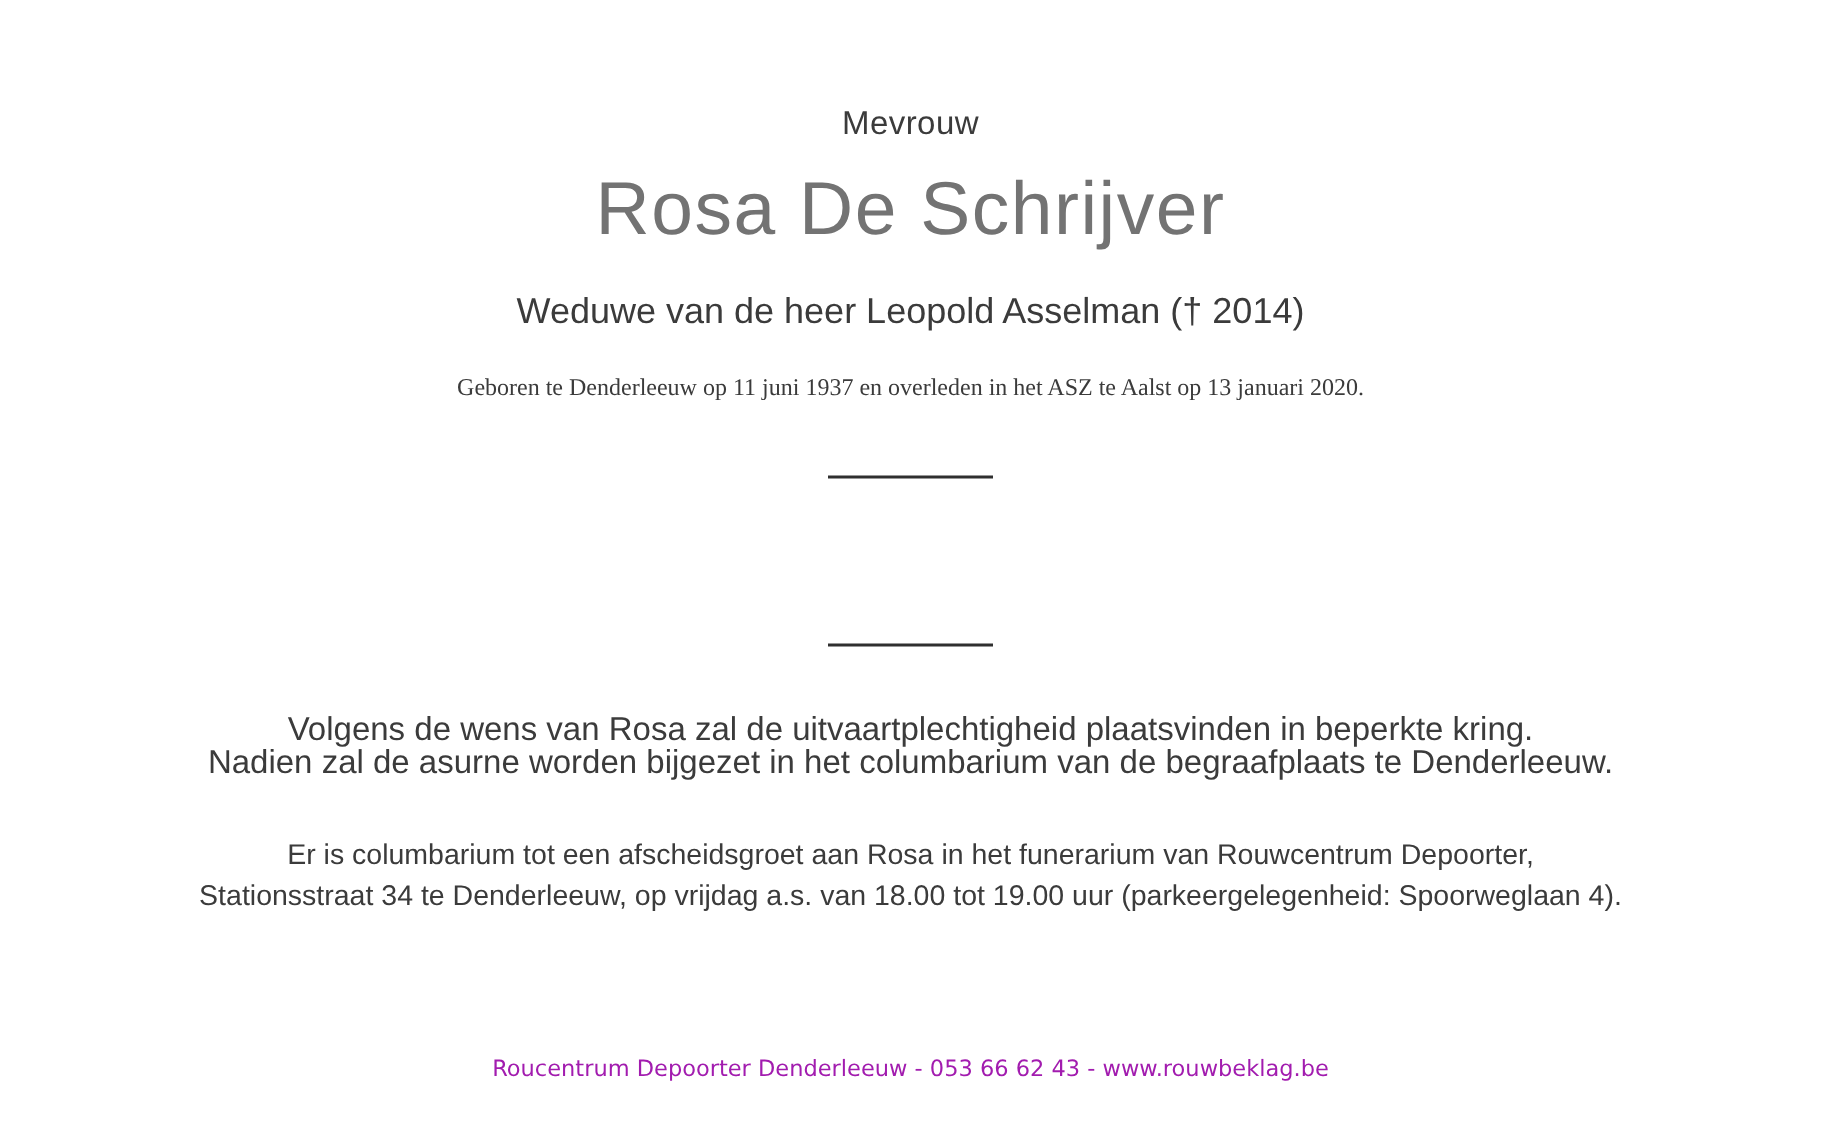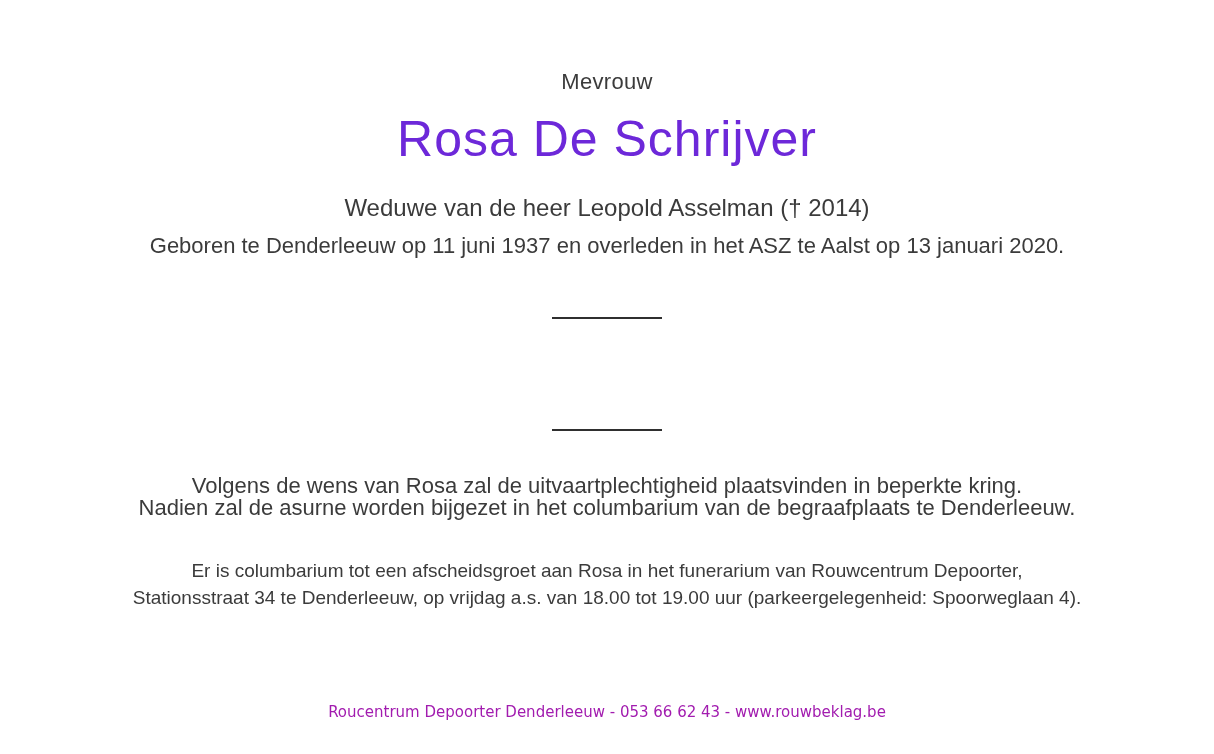--- a/index.html
+++ b/index.html
@@ -27,33 +27,34 @@
     top: 70px;
     font-size: 22px;
     line-height: 24px;
     letter-spacing: 0.3px;
   }
   .deceased-name {
     top: 110px;
     font-size: 50px;
     line-height: 58px;
     font-weight: 200;
-    color: #6d28d9;
+    color: #737373;
     letter-spacing: 1px;
   }
   .relation {
     top: 195px;
     font-size: 24px;
     line-height: 25px;
     text-align: center;
   }
   .life-dates {
-    top: 233px;
-    font-size: 22px;
+    top: 246px;
+    font-size: 16px;
     line-height: 25px;
+    font-family: Liberation Serif, serif;
   }
   .divider {
     position: absolute;
     left: 50%;
     transform: translateX(-50%);
     width: 110px;
     height: 0;
     border: none;
     border-top: 2px solid #2f2f2f;
     margin: 0;

